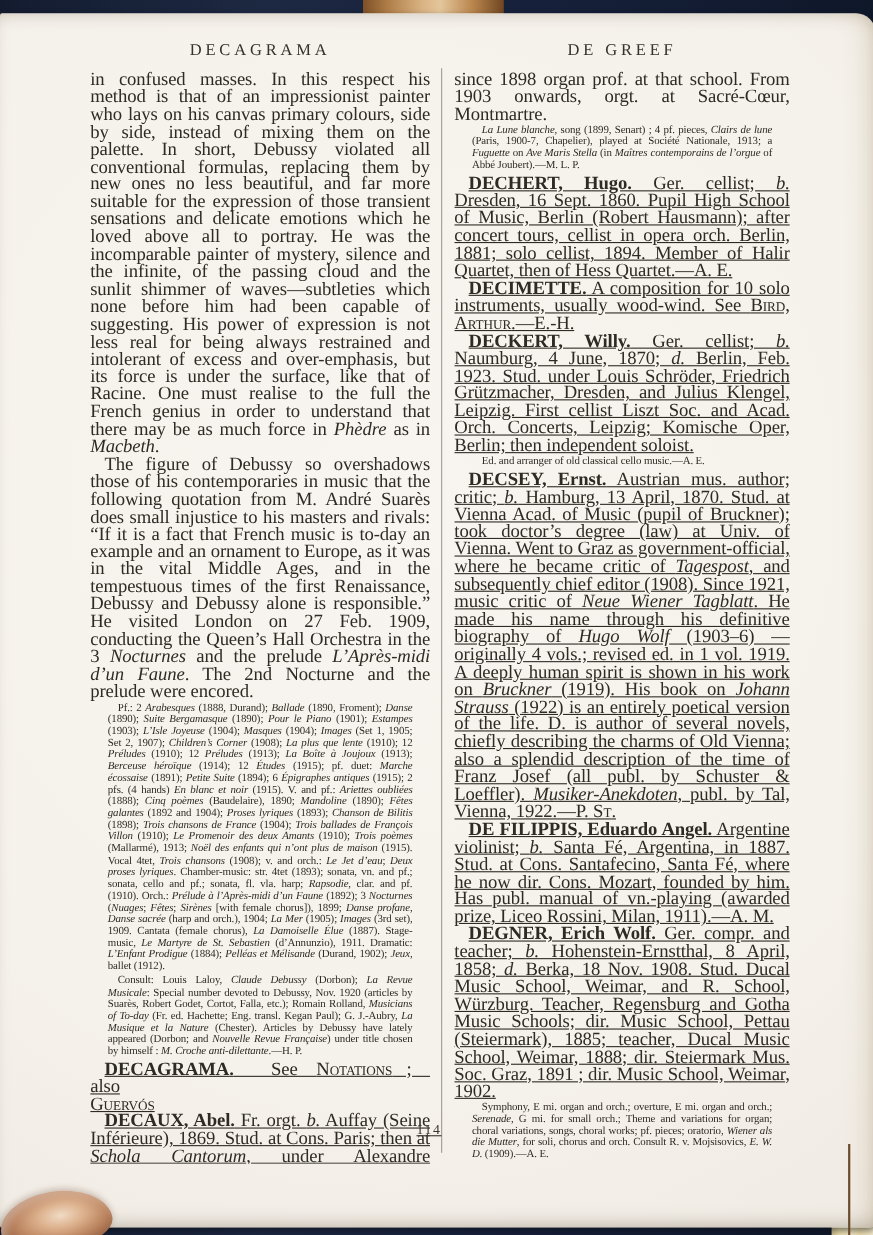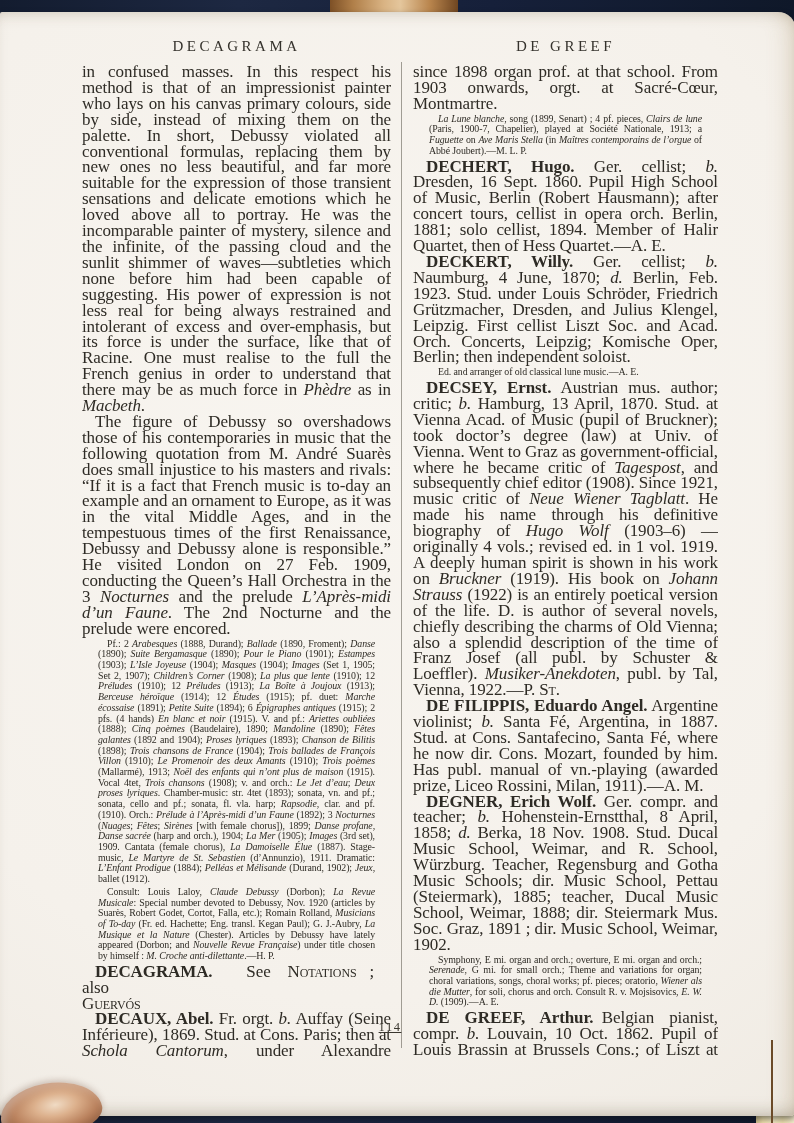--- a/index.html
+++ b/index.html
@@ -41,21 +41,21 @@
     color:#35322c;text-align:center;white-space:nowrap;
   }
   .hdr.l{left:82px;width:309px;}
   .hdr.r{left:413px;width:305px;}
   .rule{position:absolute;left:401px;top:50px;width:1px;height:986px;background:rgba(90,85,75,.55);}
   .col{position:absolute;top:52px;text-align:justify;color:#2e2b25;overflow:hidden;}
   .col.l{left:82px;width:309px;height:994px;}
   .col.r{left:413px;width:305px;height:994px;}
   .blk{margin:0;font-size:17px;line-height:15.9px;letter-spacing:-0.1px;}
   .blk.indent{text-indent:13px;}
-  .blk.entry{text-indent:13px;}
+  .blk.entry{text-indent:13px;text-decoration:underline;}
   .blk.fine{font-size:9.9px;line-height:10.7px;text-indent:9px;margin:2px 16px;}
   .sc{font-variant:small-caps;}
   b{font-weight:bold;}
   .pageno{
     position:absolute;left:350px;top:1008px;width:80px;text-align:center;
     font-size:12.5px;letter-spacing:1.5px;color:#3a372f;text-decoration:underline;
   }
 </style>
 </head>
 <body>
@@ -75,22 +75,23 @@
     <p class="blk fine">Pf.: 2 <i>Arabesques</i> (1888, Durand); <i>Ballade</i> (1890, Froment); <i>Danse</i> (1890); <i>Suite Bergamasque</i> (1890); <i>Pour le Piano</i> (1901); <i>Estampes</i> (1903); <i>L’Isle Joyeuse</i> (1904); <i>Masques</i> (1904); <i>Images</i> (Set 1, 1905; Set 2, 1907); <i>Children’s Corner</i> (1908); <i>La plus que lente</i> (1910); 12 <i>Préludes</i> (1910); 12 <i>Préludes</i> (1913); <i>La Boîte à Joujoux</i> (1913); <i>Berceuse héroïque</i> (1914); 12 <i>Études</i> (1915); pf. duet: <i>Marche écossaise</i> (1891); <i>Petite Suite</i> (1894); 6 <i>Épigraphes antiques</i> (1915); 2 pfs. (4 hands) <i>En blanc et noir</i> (1915). V. and pf.: <i>Ariettes oubliées</i> (1888); <i>Cinq poèmes</i> (Baudelaire), 1890; <i>Mandoline</i> (1890); <i>Fêtes galantes</i> (1892 and 1904); <i>Proses lyriques</i> (1893); <i>Chanson de Bilitis</i> (1898); <i>Trois chansons de France</i> (1904); <i>Trois ballades de François Villon</i> (1910); <i>Le Promenoir des deux Amants</i> (1910); <i>Trois poèmes</i> (Mallarmé), 1913; <i>Noël des enfants qui n’ont plus de maison</i> (1915). Vocal 4tet, <i>Trois chansons</i> (1908); v. and orch.: <i>Le Jet d’eau</i>; <i>Deux proses lyriques</i>. Chamber-music: str. 4tet (1893); sonata, vn. and pf.; sonata, cello and pf.; sonata, fl. vla. harp; <i>Rapsodie</i>, clar. and pf. (1910). Orch.: <i>Prélude à l’Après-midi d’un Faune</i> (1892); 3 <i>Nocturnes</i> (<i>Nuages</i>; <i>Fêtes</i>; <i>Sirènes</i> [with female chorus]), 1899; <i>Danse profane</i>, <i>Danse sacrée</i> (harp and orch.), 1904; <i>La Mer</i> (1905); <i>Images</i> (3rd set), 1909. Cantata (female chorus), <i>La Damoiselle Élue</i> (1887). Stage-music, <i>Le Martyre de St. Sebastien</i> (d’Annunzio), 1911. Dramatic: <i>L’Enfant Prodigue</i> (1884); <i>Pelléas et Mélisande</i> (Durand, 1902); <i>Jeux</i>, ballet (1912).</p>
     <p class="blk fine">Consult: Louis Laloy, <i>Claude Debussy</i> (Dorbon); <i>La Revue Musicale</i>: Special number devoted to Debussy, Nov. 1920 (articles by Suarès, Robert Godet, Cortot, Falla, etc.); Romain Rolland, <i>Musicians of To-day</i> (Fr. ed. Hachette; Eng. transl. Kegan Paul); G. J.-Aubry, <i>La Musique et la Nature</i> (Chester). Articles by Debussy have lately appeared (Dorbon; and <i>Nouvelle Revue Française</i>) under title chosen by himself : <i>M. Croche anti-dilettante</i>.—H. P.</p>
     <p class="blk entry"><b>DECAGRAMA.</b>  See <span class="sc">Notations</span> ; also<br><span class="sc">Guervós</span></p>
     <p class="blk entry"><b>DECAUX, Abel.</b> Fr. orgt. <i>b.</i> Auffay (Seine Inférieure), 1869. Stud. at Cons. Paris; then at <i>Schola Cantorum</i>, under Alexandre Guilmant;</p>
   </div>
 
   <div class="col r">
     <p class="blk">since 1898 organ prof. at that school. From 1903 onwards, orgt. at Sacré-Cœur, Montmartre.</p>
     <p class="blk fine"><i>La Lune blanche</i>, song (1899, Senart) ; 4 pf. pieces, <i>Clairs de lune</i> (Paris, 1900-7, Chapelier), played at Société Nationale, 1913; a <i>Fuguette</i> on <i>Ave Maris Stella</i> (in <i>Maîtres contemporains de l’orgue</i> of Abbé Joubert).—M. L. P.</p>
     <p class="blk entry"><b>DECHERT, Hugo.</b> Ger. cellist; <i>b.</i> Dresden, 16 Sept. 1860. Pupil High School of Music, Berlin (Robert Hausmann); after concert tours, cellist in opera orch. Berlin, 1881; solo cellist, 1894. Member of Halir Quartet, then of Hess Quartet.—A. E.</p>
+    <p class="blk entry"><b>DECIMETTE.</b> A composition for 10 solo instruments, usually wood-wind. See <span class="sc">Bird, Arthur</span>.—E.-H.</p>
     <p class="blk entry"><b>DECKERT, Willy.</b> Ger. cellist; <i>b.</i> Naumburg, 4 June, 1870; <i>d.</i> Berlin, Feb. 1923. Stud. under Louis Schröder, Friedrich Grützmacher, Dresden, and Julius Klengel, Leipzig. First cellist Liszt Soc. and Acad. Orch. Concerts, Leipzig; Komische Oper, Berlin; then independent soloist.</p>
-    <p class="blk fine">Ed. and arranger of old classical lune music.—A. E.</p>
+    <p class="blk fine">Ed. and arranger of old classical cello music.—A. E.</p>
     <p class="blk entry"><b>DECSEY, Ernst.</b> Austrian mus. author; critic; <i>b.</i> Hamburg, 13 April, 1870. Stud. at Vienna Acad. of Music (pupil of Bruckner); took doctor’s degree (law) at Univ. of Vienna. Went to Graz as government-official, where he became critic of <i>Tagespost</i>, and subsequently chief editor (1908). Since 1921, music critic of <i>Neue Wiener Tagblatt</i>. He made his name through his definitive biography of <i>Hugo Wolf</i> (1903–6) —originally 4 vols.; revised ed. in 1 vol. 1919. A deeply human spirit is shown in his work on <i>Bruckner</i> (1919). His book on <i>Johann Strauss</i> (1922) is an entirely poetical version of the life. D. is author of several novels, chiefly describing the charms of Old Vienna; also a splendid description of the time of Franz Josef (all publ. by Schuster &amp; Loeffler). <i>Musiker-Anekdoten</i>, publ. by Tal, Vienna, 1922.—P. <span class="sc">St</span>.</p>
     <p class="blk entry"><b>DE FILIPPIS, Eduardo Angel.</b> Argentine violinist; <i>b.</i> Santa Fé, Argentina, in 1887. Stud. at Cons. Santafecino, Santa Fé, where he now dir. Cons. Mozart, founded by him. Has publ. manual of vn.-playing (awarded prize, Liceo Rossini, Milan, 1911).—A. M.</p>
     <p class="blk entry"><b>DEGNER, Erich Wolf.</b> Ger. compr. and teacher; <i>b.</i> Hohenstein-Ernstthal, 8 April, 1858; <i>d.</i> Berka, 18 Nov. 1908. Stud. Ducal Music School, Weimar, and R. School, Würzburg. Teacher, Regensburg and Gotha Music Schools; dir. Music School, Pettau (Steiermark), 1885; teacher, Ducal Music School, Weimar, 1888; dir. Steiermark Mus. Soc. Graz, 1891 ; dir. Music School, Weimar, 1902.</p>
     <p class="blk fine">Symphony, E mi. organ and orch.; overture, E mi. organ and orch.; <i>Serenade</i>, G mi. for small orch.; Theme and variations for organ; choral variations, songs, choral works; pf. pieces; oratorio, <i>Wiener als die Mutter</i>, for soli, chorus and orch. Consult R. v. Mojsisovics, <i>E. W. D.</i> (1909).—A. E.</p>
     <p class="blk entry"><b>DE GREEF, Arthur.</b> Belgian pianist, compr. <i>b.</i> Louvain, 10 Oct. 1862. Pupil of Louis Brassin at Brussels Cons.; of Liszt at Weimar. Pf. prof. at Brussels Cons. 1885. Toured in England, France, Holland, Germany,</p>
   </div>
 
   <div class="pageno">114</div>
 </div>
 

